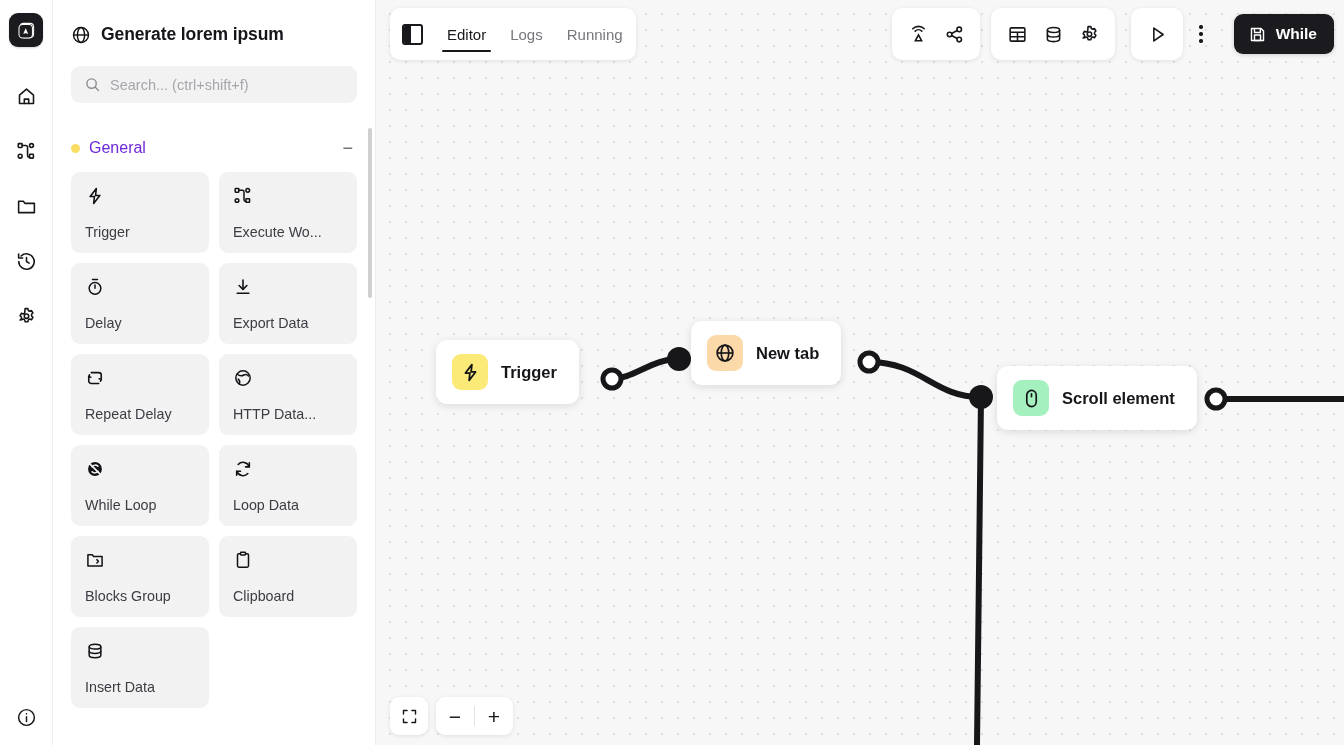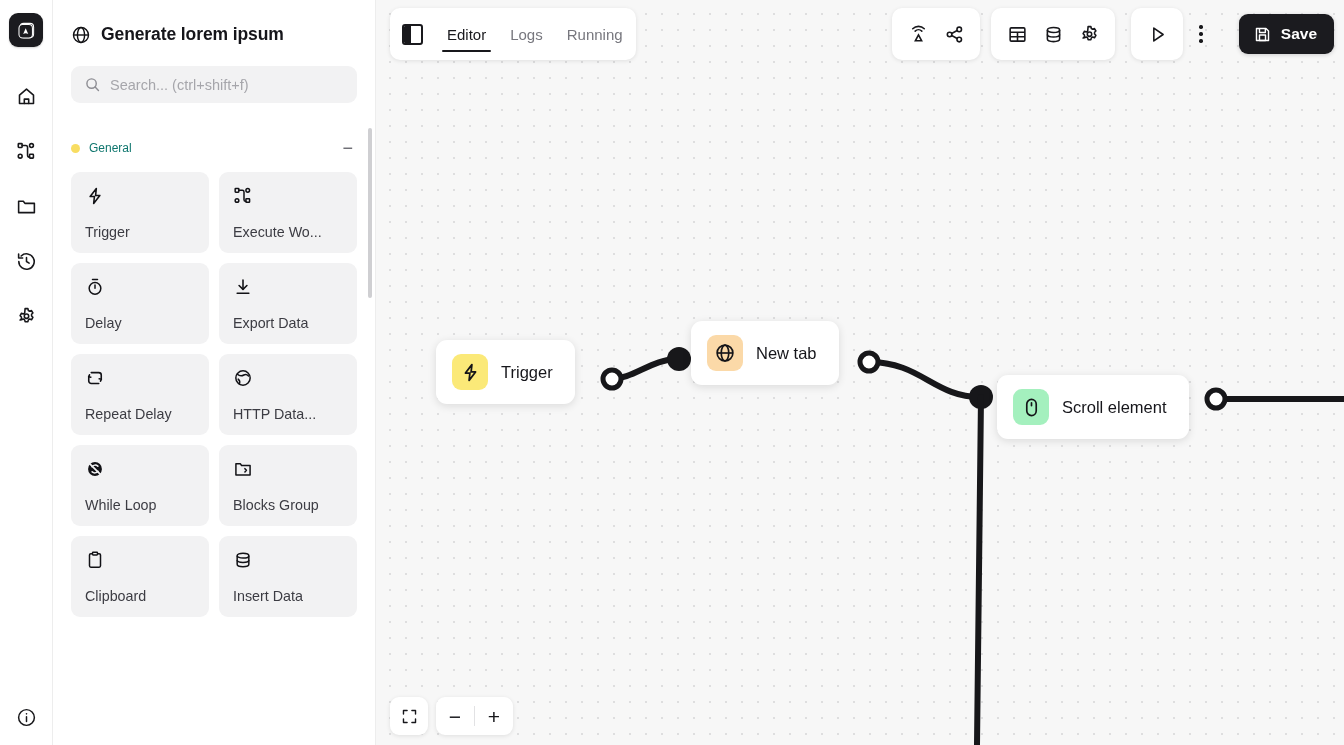--- a/index.html
+++ b/index.html
@@ -68,21 +68,21 @@
 
   .sb-scroll {
     position: absolute; top: 126px; left: 0; right: 0; bottom: 0;
     overflow: hidden; padding: 0 18px;
   }
   .cat-row {
     display: flex; align-items: center; gap: 9px;
     height: 36px; margin-top: 4px; cursor: pointer;
   }
   .cat-dot { width: 9px; height: 9px; border-radius: 50%; flex: 0 0 9px; }
-  .cat-name { font-size: 12px; color: #0f766e; flex: 1; }
+  .cat-name { font-size: 16px; color: #6d28d9; flex: 1; }
   .cat-toggle { color: #5c5c63; font-size: 18px; line-height: 1; padding-right: 4px; cursor: pointer; }
 
   .blocks-grid {
     display: grid; grid-template-columns: 1fr 1fr; gap: 10px;
     margin-top: 6px;
   }
   .block-card {
     background: #f2f2f3; border-radius: 9px;
     height: 81px; padding: 13px 14px;
     display: flex; flex-direction: column; justify-content: space-between;
@@ -169,21 +169,21 @@
     position: absolute; background: #fff; border-radius: 11px;
     display: flex; align-items: center; gap: 13px;
     padding: 14px 22px 14px 16px;
     box-shadow: 0 2px 9px rgba(16,16,20,.12);
     cursor: grab; user-select: none;
   }
   .node-ico {
     width: 36px; height: 36px; border-radius: 9px; flex: 0 0 36px;
     display: flex; align-items: center; justify-content: center; color: #141418;
   }
-  .node-label { font-size: 16.5px; font-weight: 400; color: #16161b; white-space: nowrap; }
+  .node-label { font-size: 16.5px; font-weight: 700; color: #16161b; white-space: nowrap; }
 
   
   .zoom-bar { position: absolute; left: 14px; bottom: 10px; display: flex; gap: 8px; }
   .zoom-box {
     background: #fff; border-radius: 9px; height: 38px;
     display: flex; align-items: center;
     box-shadow: 0 1px 4px rgba(16,16,20,.10);
   }
   .zoom-ib {
     width: 38px; height: 38px; display: flex; align-items: center; justify-content: center;
@@ -360,20 +360,31 @@
             <svg width="20" height="20" viewBox="0 0 24 24" fill="none" stroke="currentColor" stroke-width="1.9" stroke-linecap="round">
               <circle cx="12" cy="12" r="8.3" fill="currentColor" stroke="none"></circle>
               <path d="M5.8 5.8 18.2 18.2" stroke="#f2f2f3" stroke-width="2"></path>
               <path d="M8.4 9.2a5 5 0 0 1 7 -.6" stroke="#f2f2f3" stroke-width="2"></path>
               <path d="M15.6 14.8a5 5 0 0 1 -7 .6" stroke="#f2f2f3" stroke-width="2"></path>
             </svg>
           </span>
           <span class="block-label">While Loop</span>
         </div>
 
+        <div class="block-card">
+          <span class="block-ico">
+            <svg width="20" height="20" viewBox="0 0 24 24" fill="none" stroke="currentColor" stroke-width="1.9" stroke-linecap="round" stroke-linejoin="round">
+              <path d="M19.4 9.2A7.8 7.8 0 0 0 6.2 6.6"></path>
+                <path d="M4.6 14.8A7.8 7.8 0 0 0 17.8 17.4"></path>
+              <path d="M19.6 4.6v4.8h-4.6"></path>
+                <path d="M4.4 19.4v-4.8h4.6"></path>
+            </svg>
+          </span>
+          <span class="block-label">Loop Data</span>
+        </div>
 
 
         <div class="block-card">
           <span class="block-ico">
             <svg width="20" height="20" viewBox="0 0 24 24" fill="none" stroke="currentColor" stroke-width="1.8" stroke-linejoin="round">
               <path d="M3.5 19.2V5.6h5.2l1.6 2.2h10.2v11.4z"></path>
               <path d="M14.3 11.6l1.8 2-1.8 2" stroke-linecap="round"></path>
             </svg>
           </span>
           <span class="block-label">Blocks Group</span>
@@ -436,21 +447,21 @@
       <span class="node-ico" style="background:#fbd9a8">
         <svg width="22" height="22" viewBox="0 0 24 24" fill="none" stroke="currentColor" stroke-width="1.8">
           <circle cx="12" cy="12" r="8.6"></circle>
             <path d="M3.4 12h17.2"></path>
             <ellipse cx="12" cy="12" rx="4.1" ry="8.6"></ellipse>
         </svg>
       </span>
       <span class="node-label">New tab</span>
     </div>
 
-    <div class="node" style="left:621px; top:375px;text-align:right;">
+    <div class="node" style="left:621px; top:366px;text-align:right;">
       <span class="node-ico" style="background:#a4f0be">
         <svg width="21" height="21" viewBox="0 0 24 24" fill="none" stroke="currentColor" stroke-width="1.9" stroke-linecap="round">
           <rect x="6.6" y="2.8" width="10.8" height="18.4" rx="5.4"></rect>
             <path d="M12 6.6v3.4"></path>
         </svg>
       </span>
       <span class="node-label">Scroll element</span>
     </div>
 
     <div class="tabbar">
@@ -515,21 +526,21 @@
     </div>
 
     <button class="save-btn">
       <span style="display:flex">
         <svg width="19" height="19" viewBox="0 0 24 24" fill="none" stroke="#ffffff" stroke-width="1.8" stroke-linejoin="round">
           <path d="M4.4 4.4h12l3.2 3.2v12H4.4z"></path>
             <path d="M8.2 4.4v5h7.4v-5"></path>
             <rect x="8.2" y="12.6" width="7.6" height="7"></rect>
         </svg>
       </span>
-      <span>Save</span>
+      <span>While</span>
     </button>
 
     <div class="zoom-bar">
       <div class="zoom-box">
         <span class="zoom-ib">
           <svg width="17" height="17" viewBox="0 0 24 24" fill="none" stroke="currentColor" stroke-width="2" stroke-linecap="round" stroke-linejoin="round">
             <path d="M3.5 8.6V3.5H8.6M15.4 3.5h5.1v5.1M20.5 15.4v5.1h-5.1M8.6 20.5H3.5v-5.1"></path>
           </svg>
         </span>
       </div>

